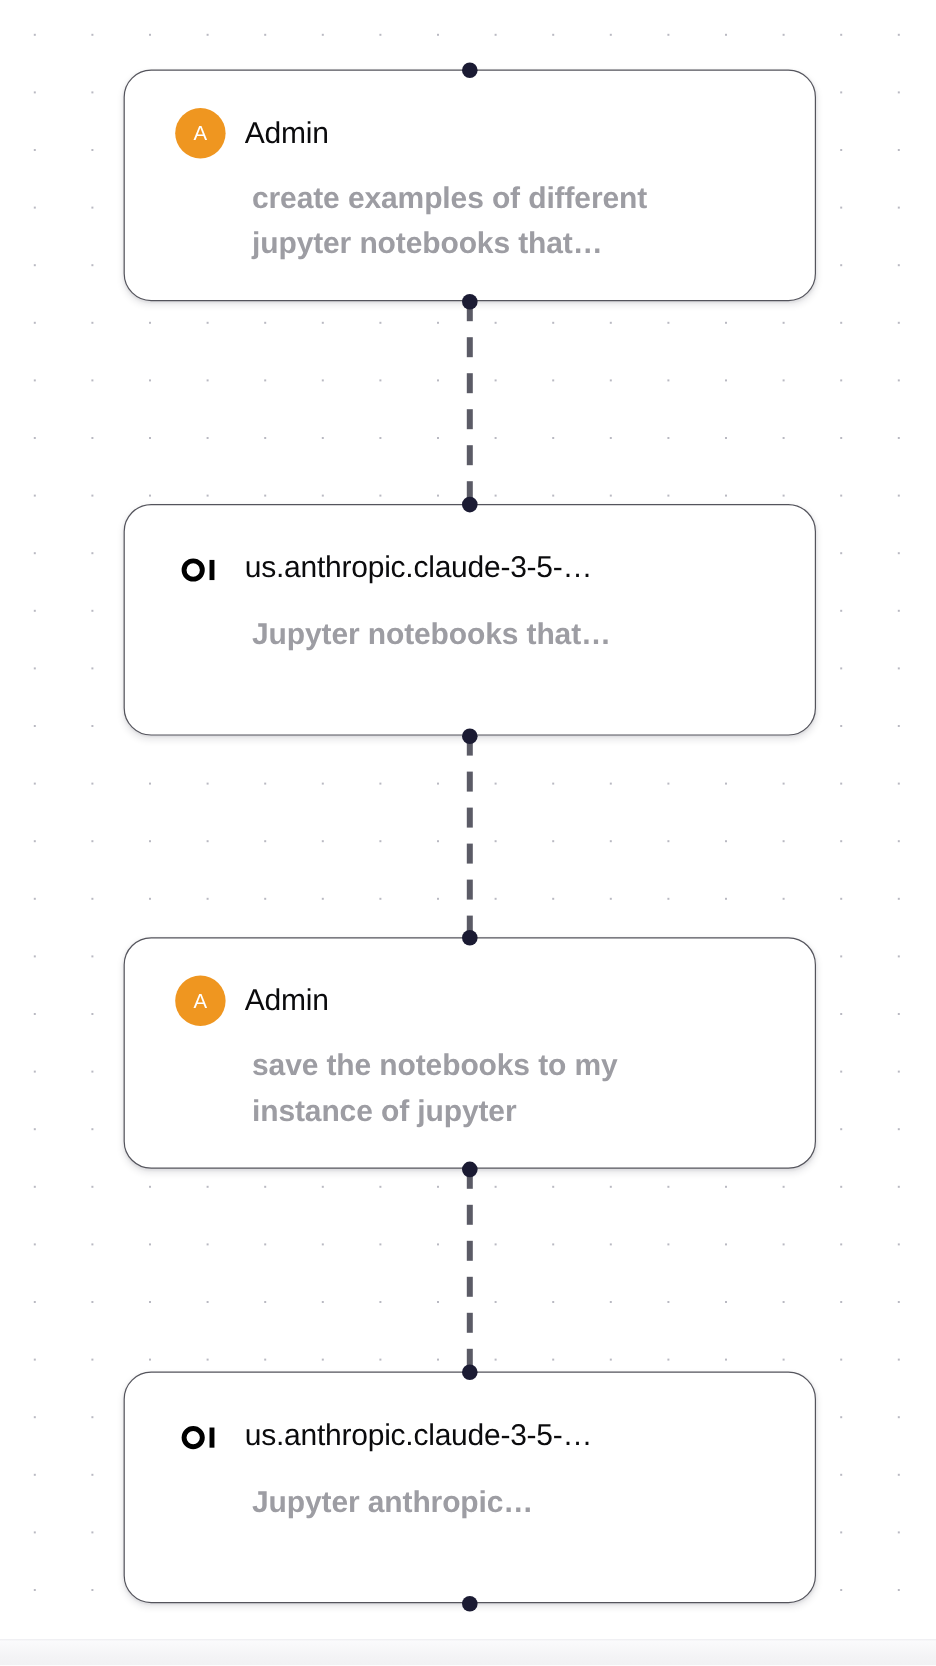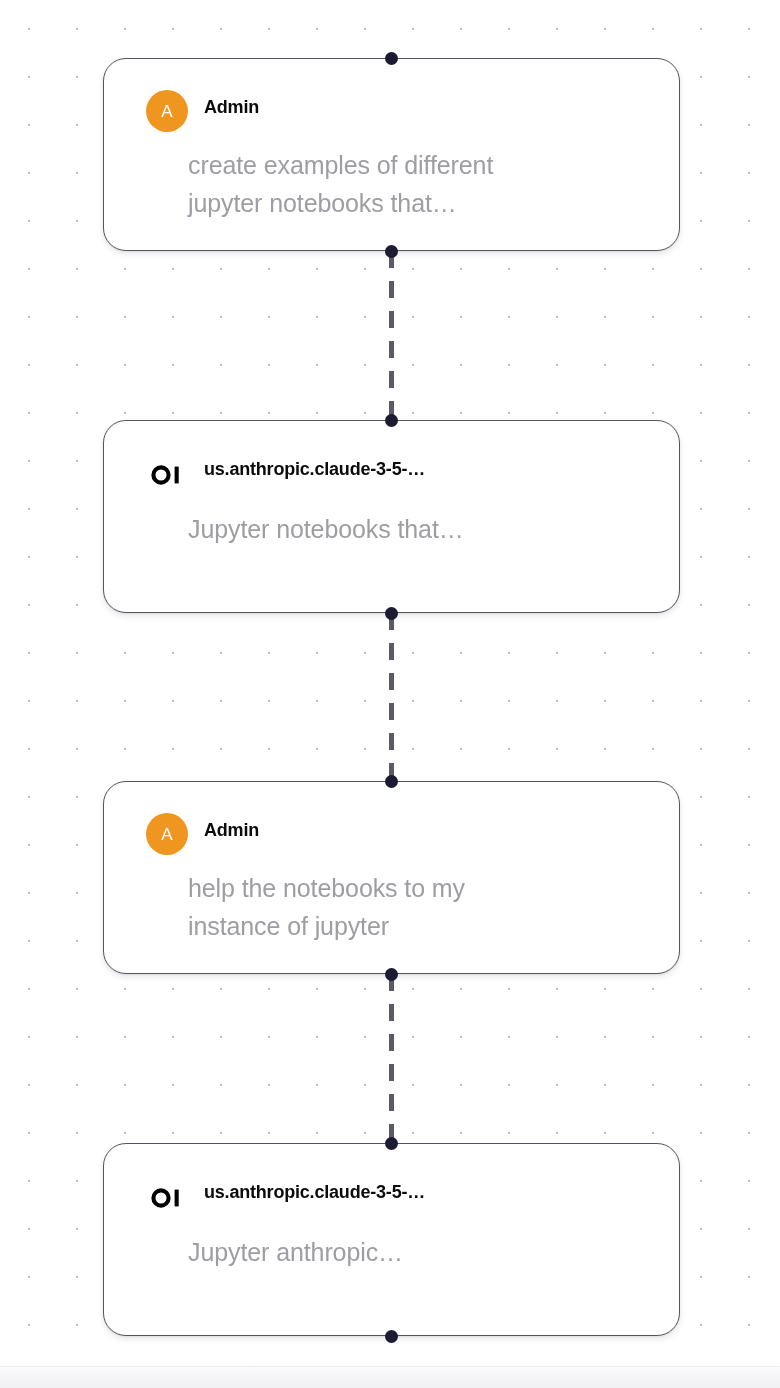--- a/index.html
+++ b/index.html
@@ -98,35 +98,35 @@
     width: 42px;
     height: 42px;
     display: flex;
     align-items: center;
     justify-content: center;
     margin-top: -1px;
   }
   .oi-logo svg { display: block; }
 
   .node-title {
-    font-size: 18px;
-    font-weight: 700;
+    font-size: 25px;
+    font-weight: 400;
     color: #0b0b0d;
     letter-spacing: -0.2px;
     line-height: 1.1;
     padding-top: 5px;
     white-space: nowrap;
     overflow: hidden;
   }
 
   .node-preview {
     margin-top: 14px;
-    margin-left: 42px;
+    margin-left: 64px;
     font-size: 25px;
-    font-weight: 400;
+    font-weight: 700;
     color: #9d9da3;
     line-height: 1.52;
     letter-spacing: -0.1px;
   }
   .node-preview .line { display: block; white-space: nowrap; }
 
   
   .handle {
     position: absolute;
     left: 385px;
@@ -180,21 +180,21 @@
   <div class="handle" style="top:414px;"></div>
   <div class="handle" style="top:607px;"></div>
 
   <div class="node" style="top:781px; height:193px;">
     <div class="node-body">
       <div class="node-header">
         <div class="avatar">A</div>
         <div class="node-title">Admin</div>
       </div>
       <div class="node-preview">
-        <span class="line">help the notebooks to my</span>
+        <span class="line">save the notebooks to my</span>
         <span class="line">instance of jupyter</span>
       </div>
     </div>
   </div>
   <div class="handle" style="top:775px;"></div>
   <div class="handle" style="top:968px;"></div>
 
   <div class="node" style="top:1143px; height:193px;">
     <div class="node-body">
       <div class="node-header">

